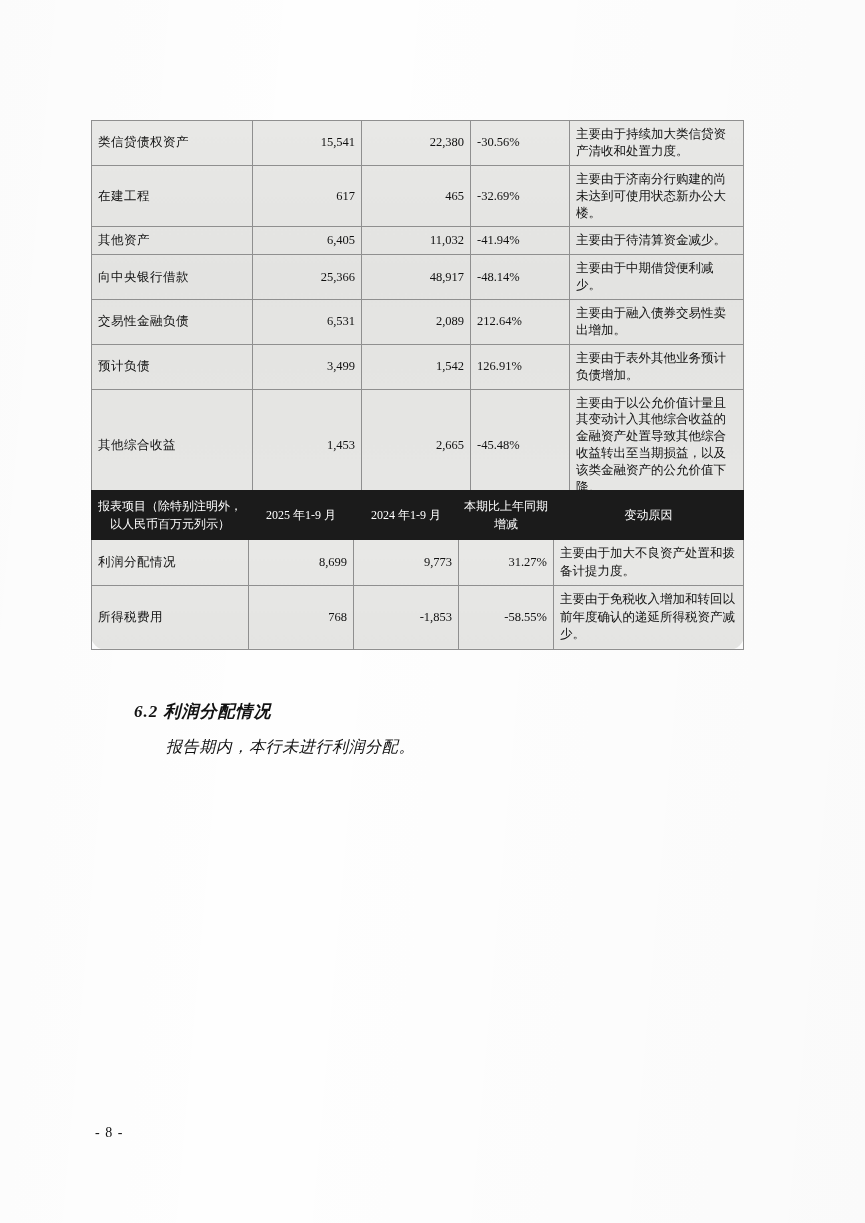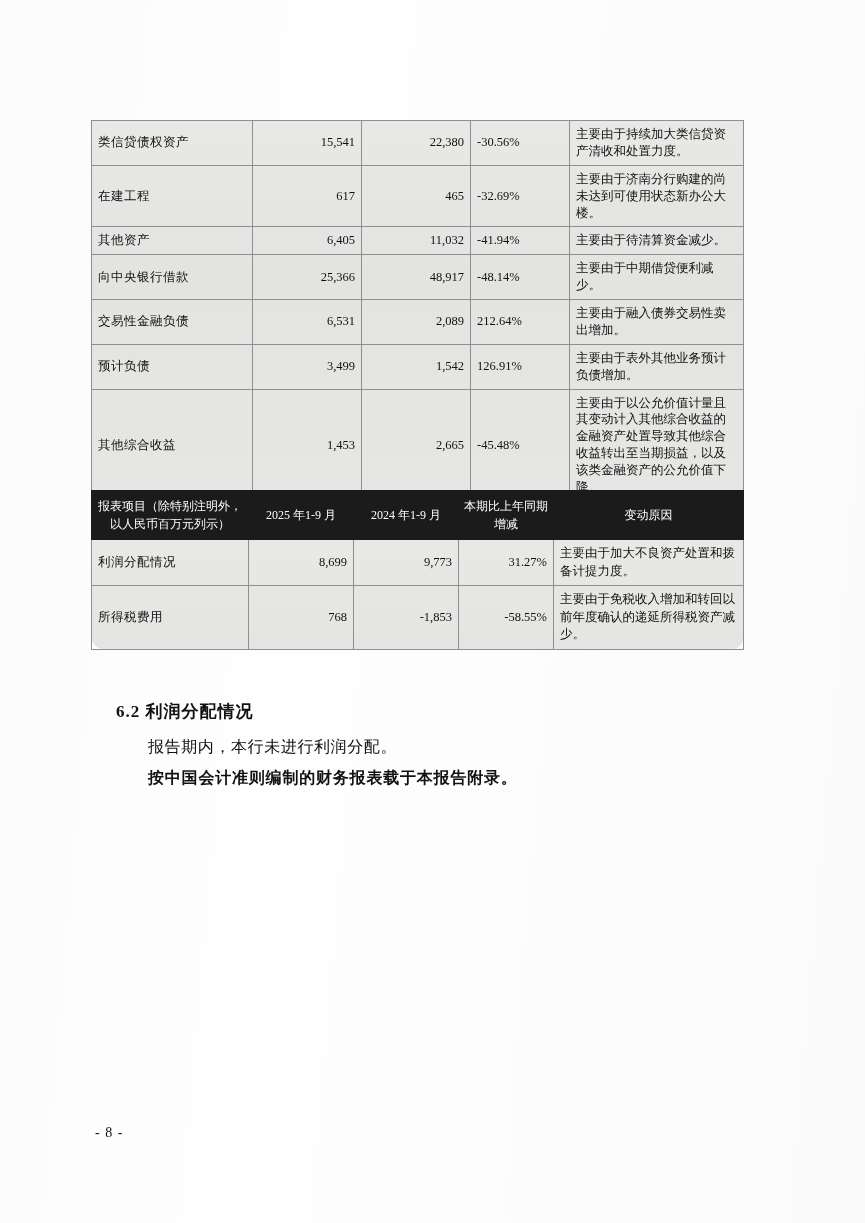--- a/index.html
+++ b/index.html
@@ -84,23 +84,24 @@
   .th-y2 { width: 96px; }
   .th-chg { width: 86px; }
   .t2-label { text-align: left; letter-spacing: .5px; }
   .t2-num { text-align: right; padding-right: 12px; }
   .t2-pct { text-align: right; padding-right: 8px; }
   .t2-reason { text-align: left; padding-left: 8px; line-height: 1.5; }
 
   
   .body-block {
     position: absolute;
-    left: 116px;
+    left: 134px;
     top: 700px;
     width: 620px;
+    font-style: italic;
   }
   .heading-sub {
     font-size: 17px;
     font-weight: bold;
     letter-spacing: 1px;
     margin: 0 0 14px 0;
   }
   .para {
     font-size: 16px;
     letter-spacing: .6px;
@@ -212,18 +213,17 @@
         <td class="t2-num">-1,853</td>
         <td class="t2-pct">-58.55%</td>
         <td class="t2-reason">主要由于免税收入增加和转回以前年度确认的递延所得税资产减少。</td>
       </tr>
     </tbody>
   </table>
 
   <div class="body-block">
     <h2 class="heading-sub">6.2 利润分配情况</h2>
     <p class="para">报告期内，本行未进行利润分配。</p>
-    <p class="para-strong">按中国会计准则编制的财务报表载于本报告附录。</p>
   </div>
 
   <div class="page-number">- 8 -</div>
 
 </div>
 
 </body></html>

